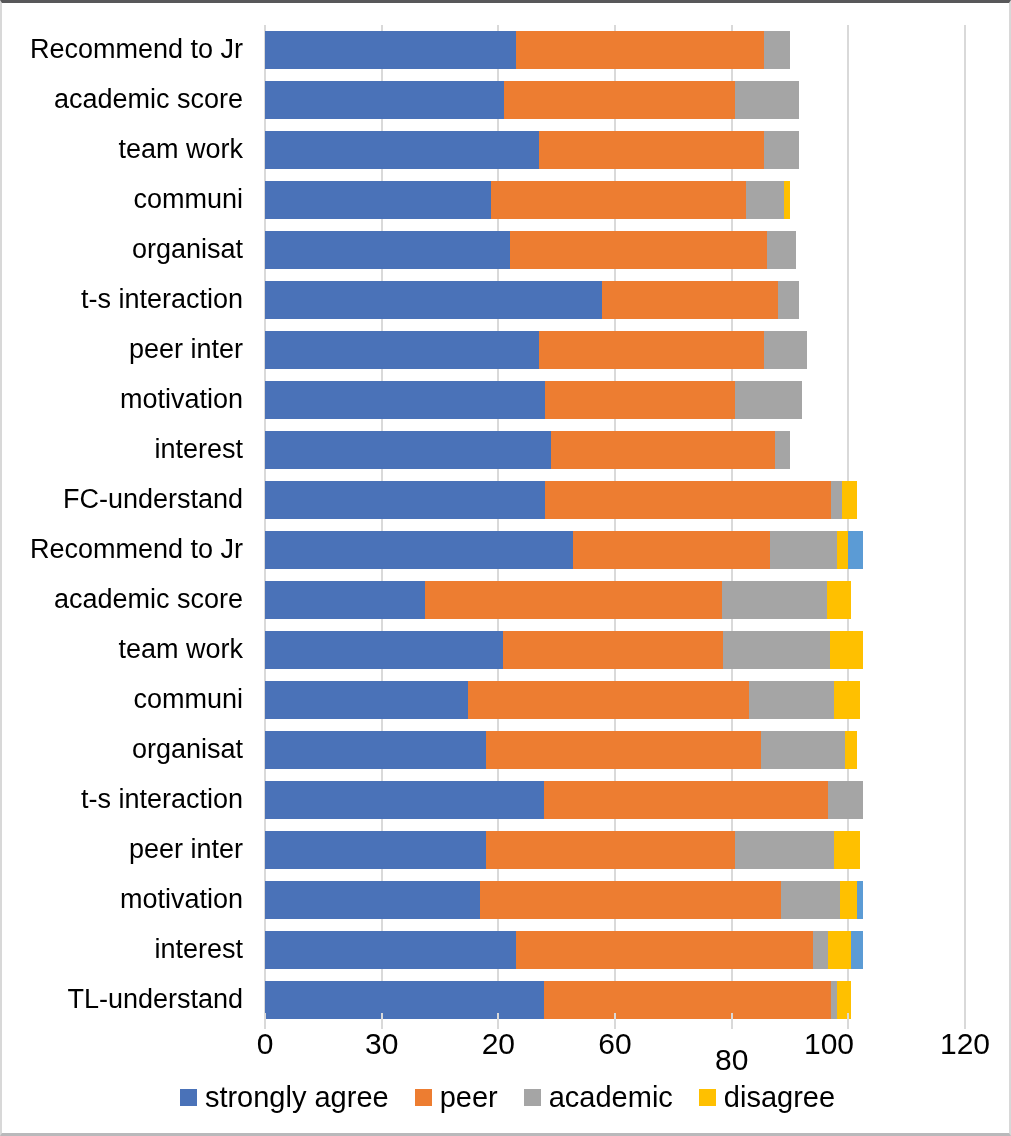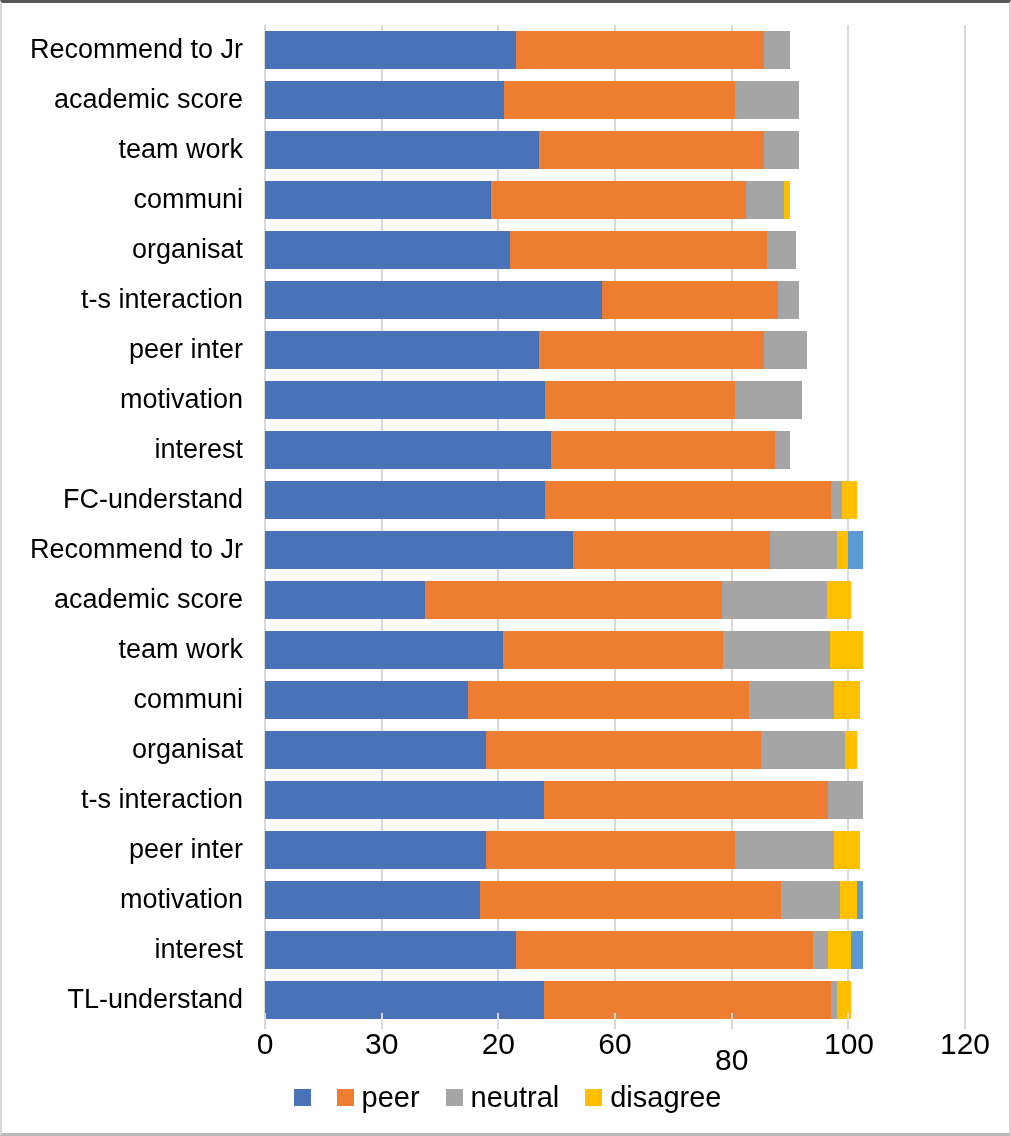--- a/index.html
+++ b/index.html
@@ -272,37 +272,38 @@
       <div class="x-tick" style="left: 0px;">0</div>
       <div class="tick-mark" style="left: 0px;"></div>
       <div class="x-tick" style="left: 116.667px;">30</div>
       <div class="tick-mark" style="left: 116.667px;"></div>
       <div class="x-tick" style="left: 233.333px;">20</div>
       <div class="tick-mark" style="left: 233.333px;"></div>
       <div class="x-tick" style="left: 350px;">60</div>
       <div class="tick-mark" style="left: 350px;"></div>
       <div class="x-tick" style="left: 466.667px; margin-top: 16px;">80</div>
       <div class="tick-mark" style="left: 466.667px;"></div>
-      <div class="x-tick" style="left: 584px; text-align: center;">100</div>
+      <div class="x-tick" style="left: 564px; text-align: center;">100</div>
       <div class="tick-mark" style="left: 583.333px;"></div>
       <div class="x-tick" style="left: 700px;">120</div>
       <div class="tick-mark" style="left: 700px;"></div>
     </div>
 
   <div class="legend" id="legend">
       <div class="legend-item">
         <span class="legend-swatch" style="background: rgb(74, 114, 184);"></span>
+        <span class="legend-text">strongly agree</span>
       </div>
       <div class="legend-item">
         <span class="legend-swatch" style="background: rgb(237, 125, 49);"></span>
         <span class="legend-text">peer</span>
       </div>
       <div class="legend-item">
         <span class="legend-swatch" style="background: rgb(165, 165, 165);"></span>
-        <span class="legend-text">neutral</span>
+        <span class="legend-text">academic</span>
       </div>
       <div class="legend-item">
         <span class="legend-swatch" style="background: rgb(255, 192, 0);"></span>
         <span class="legend-text">disagree</span>
       </div>
     </div>
 
 </div>
 
 </body></html>

